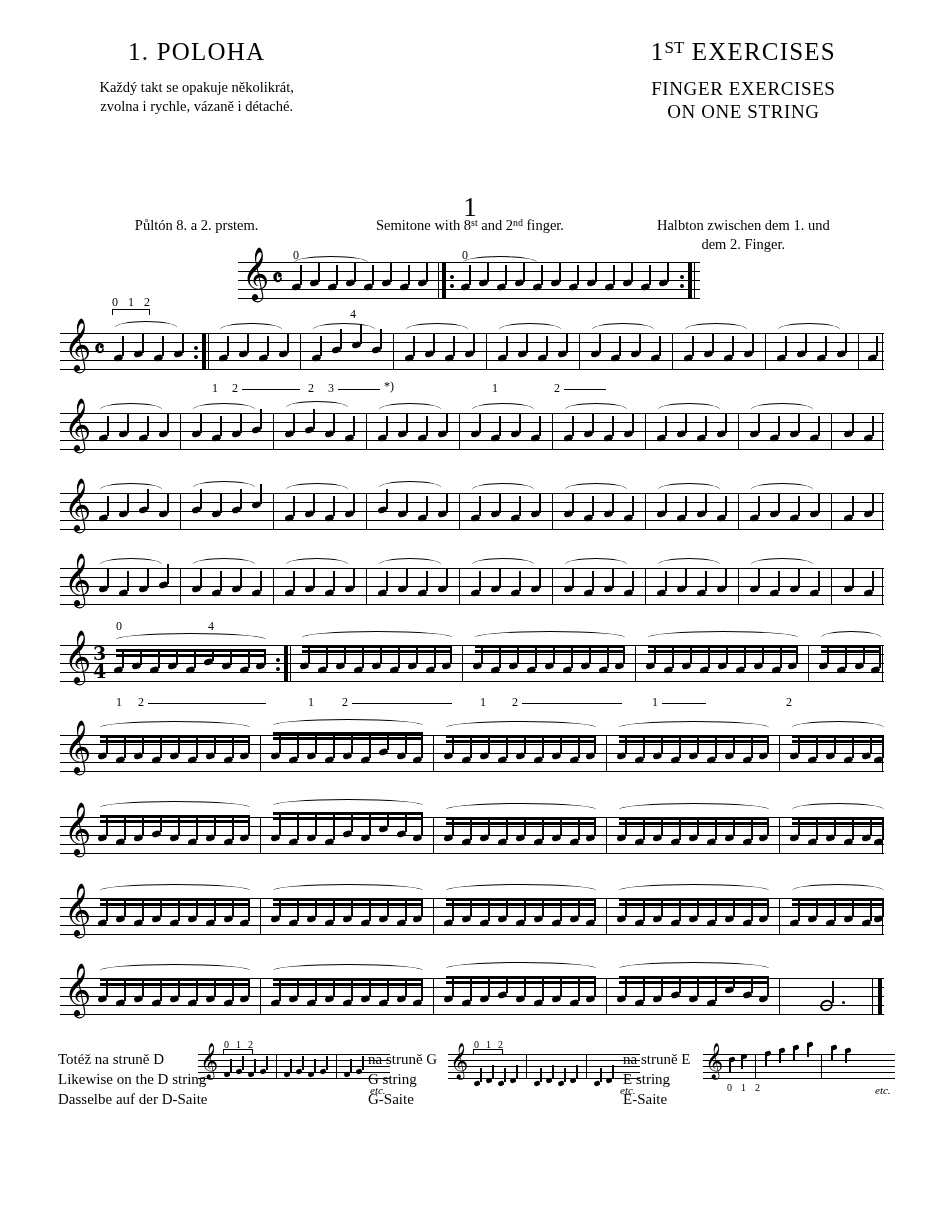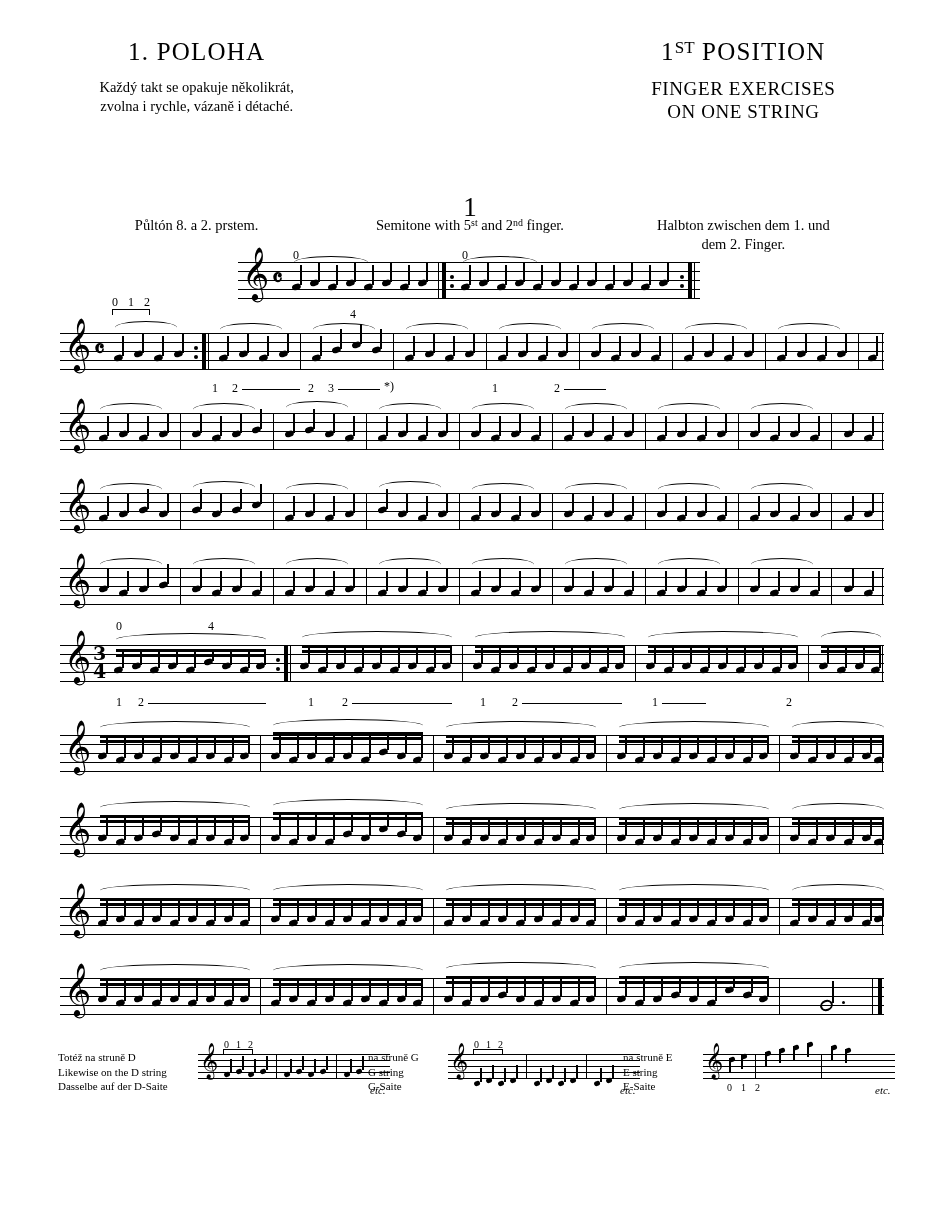--- a/index.html
+++ b/index.html
@@ -191,21 +191,21 @@
 
   
   .botrow {
     position: absolute;
     left: 58px;
     top: 1048px;
     width: 830px;
   }
   .botlabel {
     position: absolute;
-    font-size: 11px;
+    font-size: 15px;
     line-height: 1.33;
   }
   .etc {
     position: absolute;
     font-size: 11px;
     font-style: italic;
   }
 
   
   .footnotes {
@@ -242,36 +242,36 @@
     <div class="hcol left">
       <div class="h-title">1. POLOHA</div>
       <div class="h-note">
         <span>Každý takt se opakuje několikrát,</span><br>
         <span>zvolna i rychle, vázaně i détaché.</span>
       </div>
     </div>
 
     <div class="hcol mid">
       <div class="h-title">
-        <span>1</span><span class="sup">ST</span><span> POSITION</span>
+        <span>1</span><span class="sup">ST</span><span> EXERCISES</span>
       </div>
       <div class="h-sub">
         <span>FINGER EXERCISES</span><br>
         <span>ON ONE STRING</span>
       </div>
     </div>
 
   </div>
 
   <div class="ex-number">1</div>
 
   <div class="instr">
     <div class="c">Půltón 8. a 2. prstem.</div>
     <div class="c">
-      <span>Semitone with 5</span><span class="sup">st</span><span> and 2</span><span class="sup">nd</span><span> finger.</span>
+      <span>Semitone with 8</span><span class="sup">st</span><span> and 2</span><span class="sup">nd</span><span> finger.</span>
     </div>
     <div class="c">
       <span>Halbton zwischen dem 1. und</span><br>
       <span>dem 2. Finger.</span>
     </div>
   </div>
 
   <div class="system" style="top:262px; left:238px; width:462px;">
     <div class="staff">
       <div class="line l0"></div>

